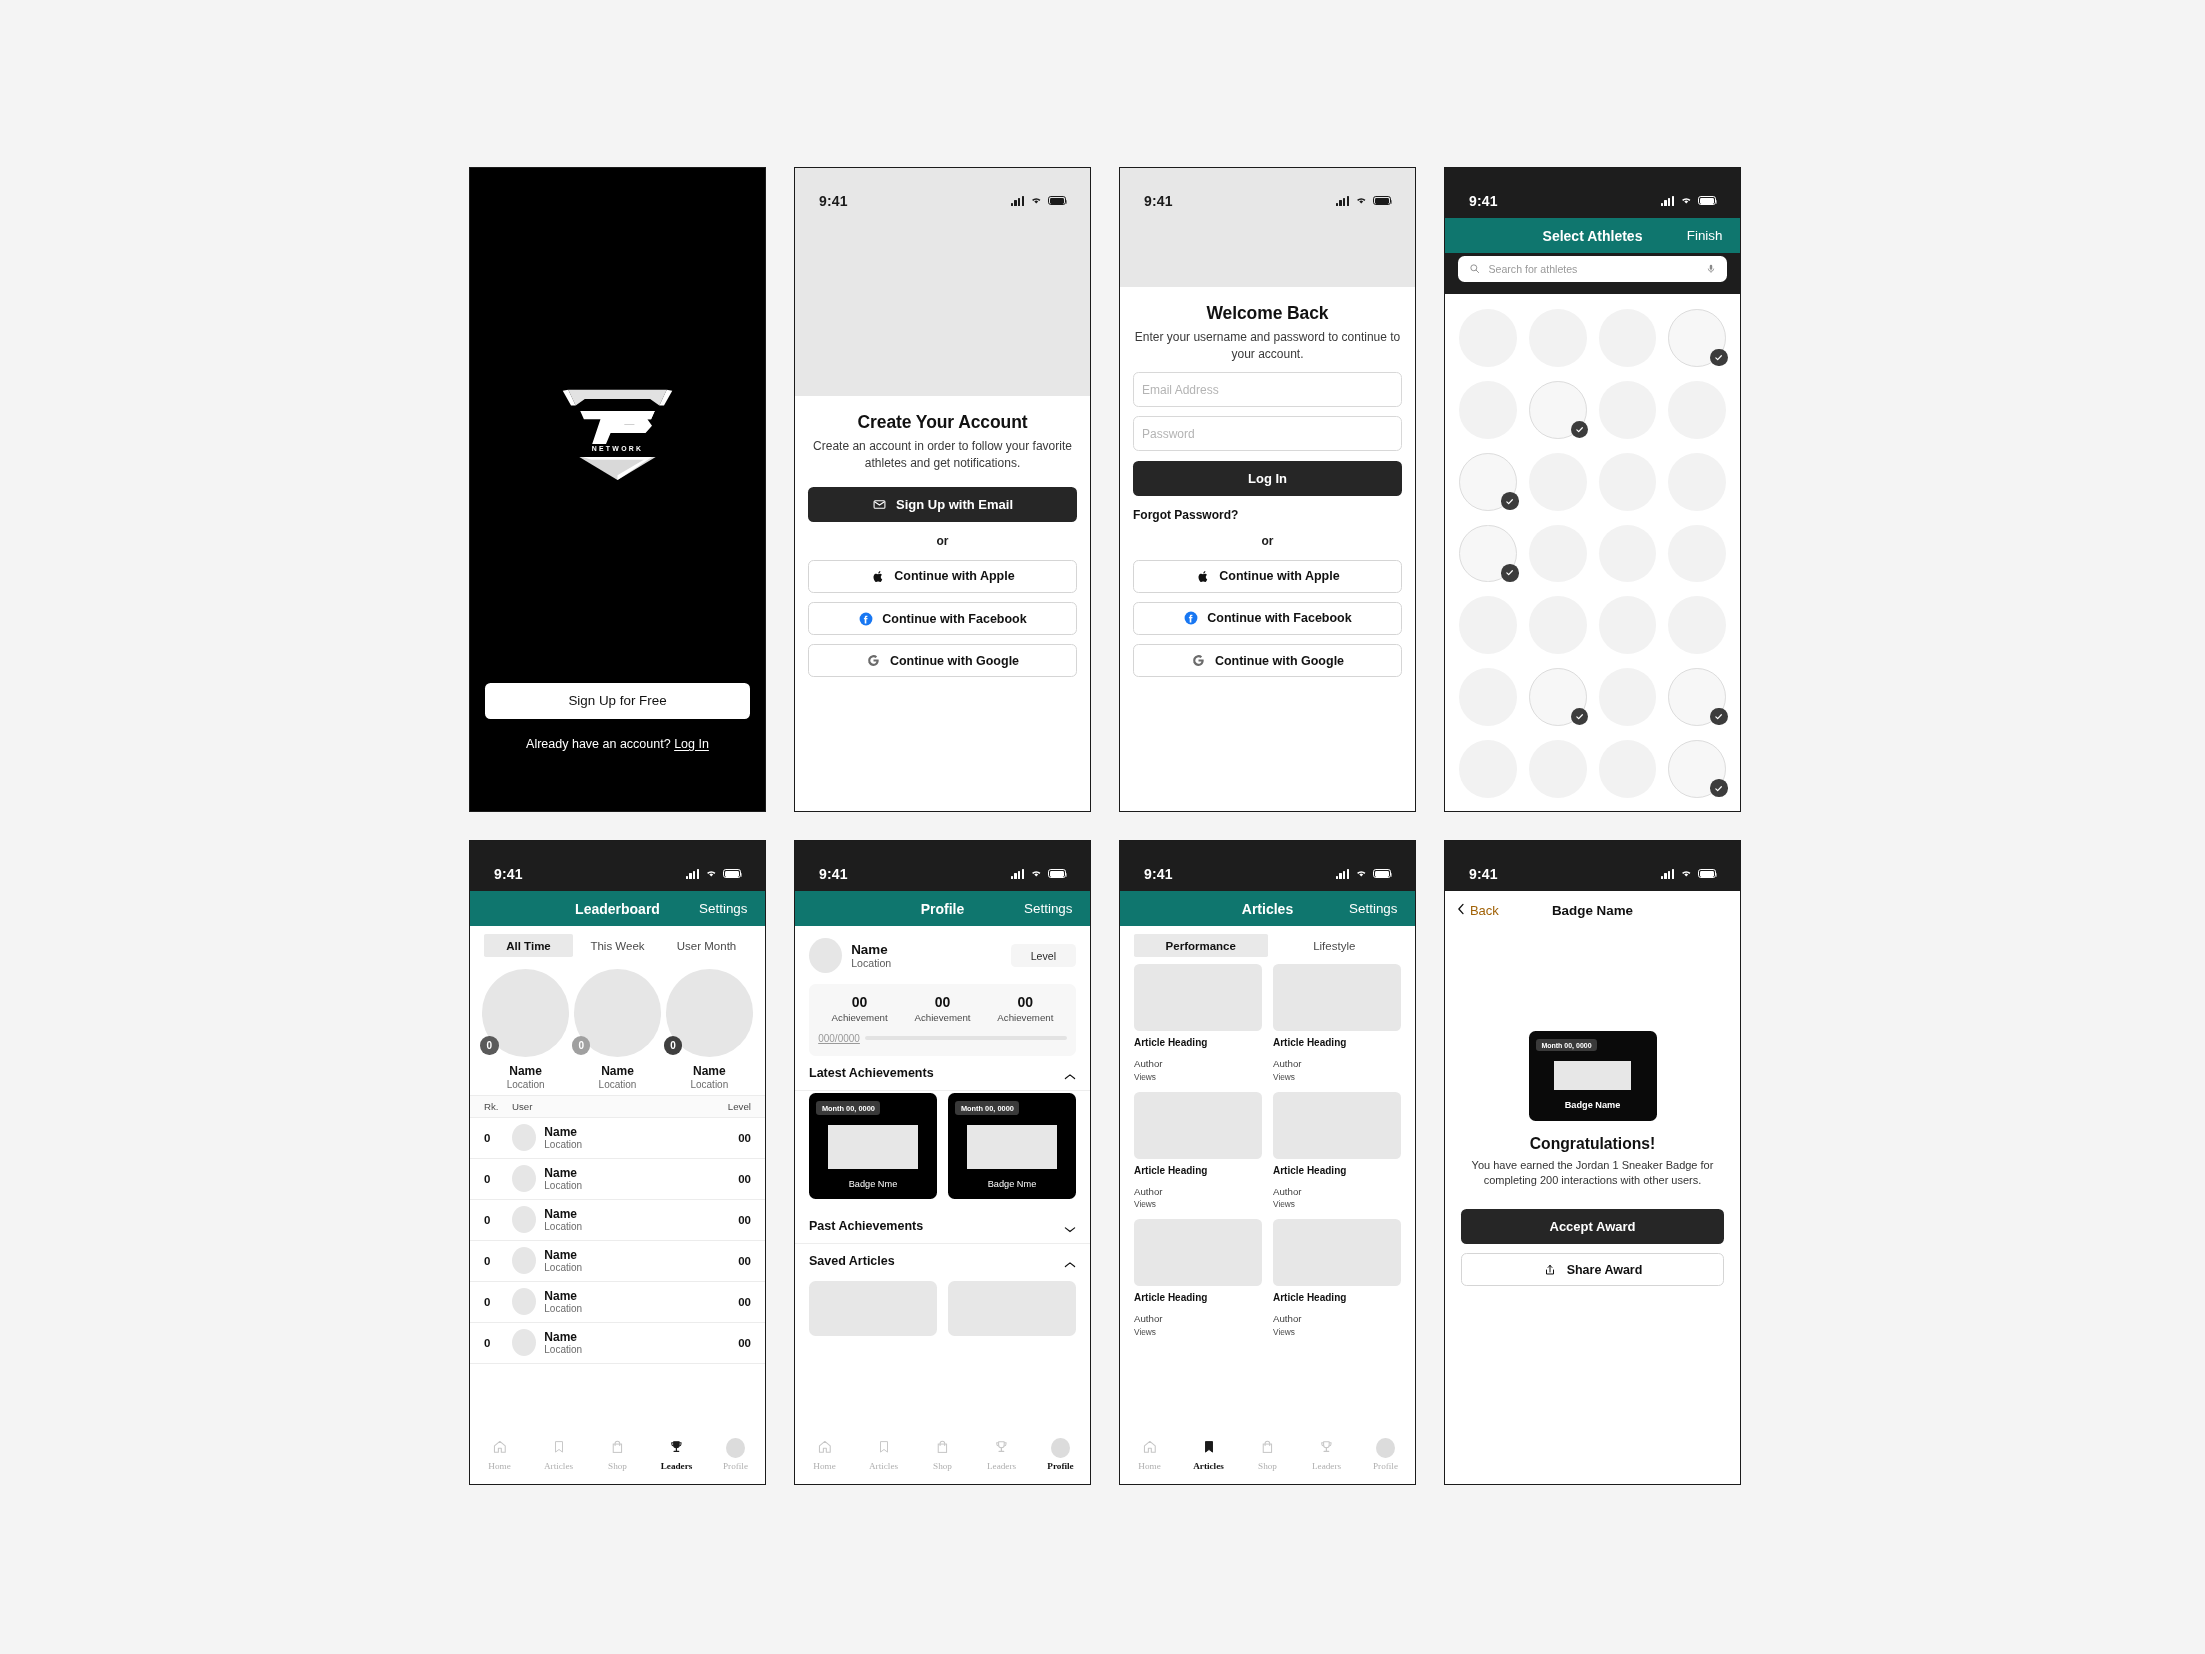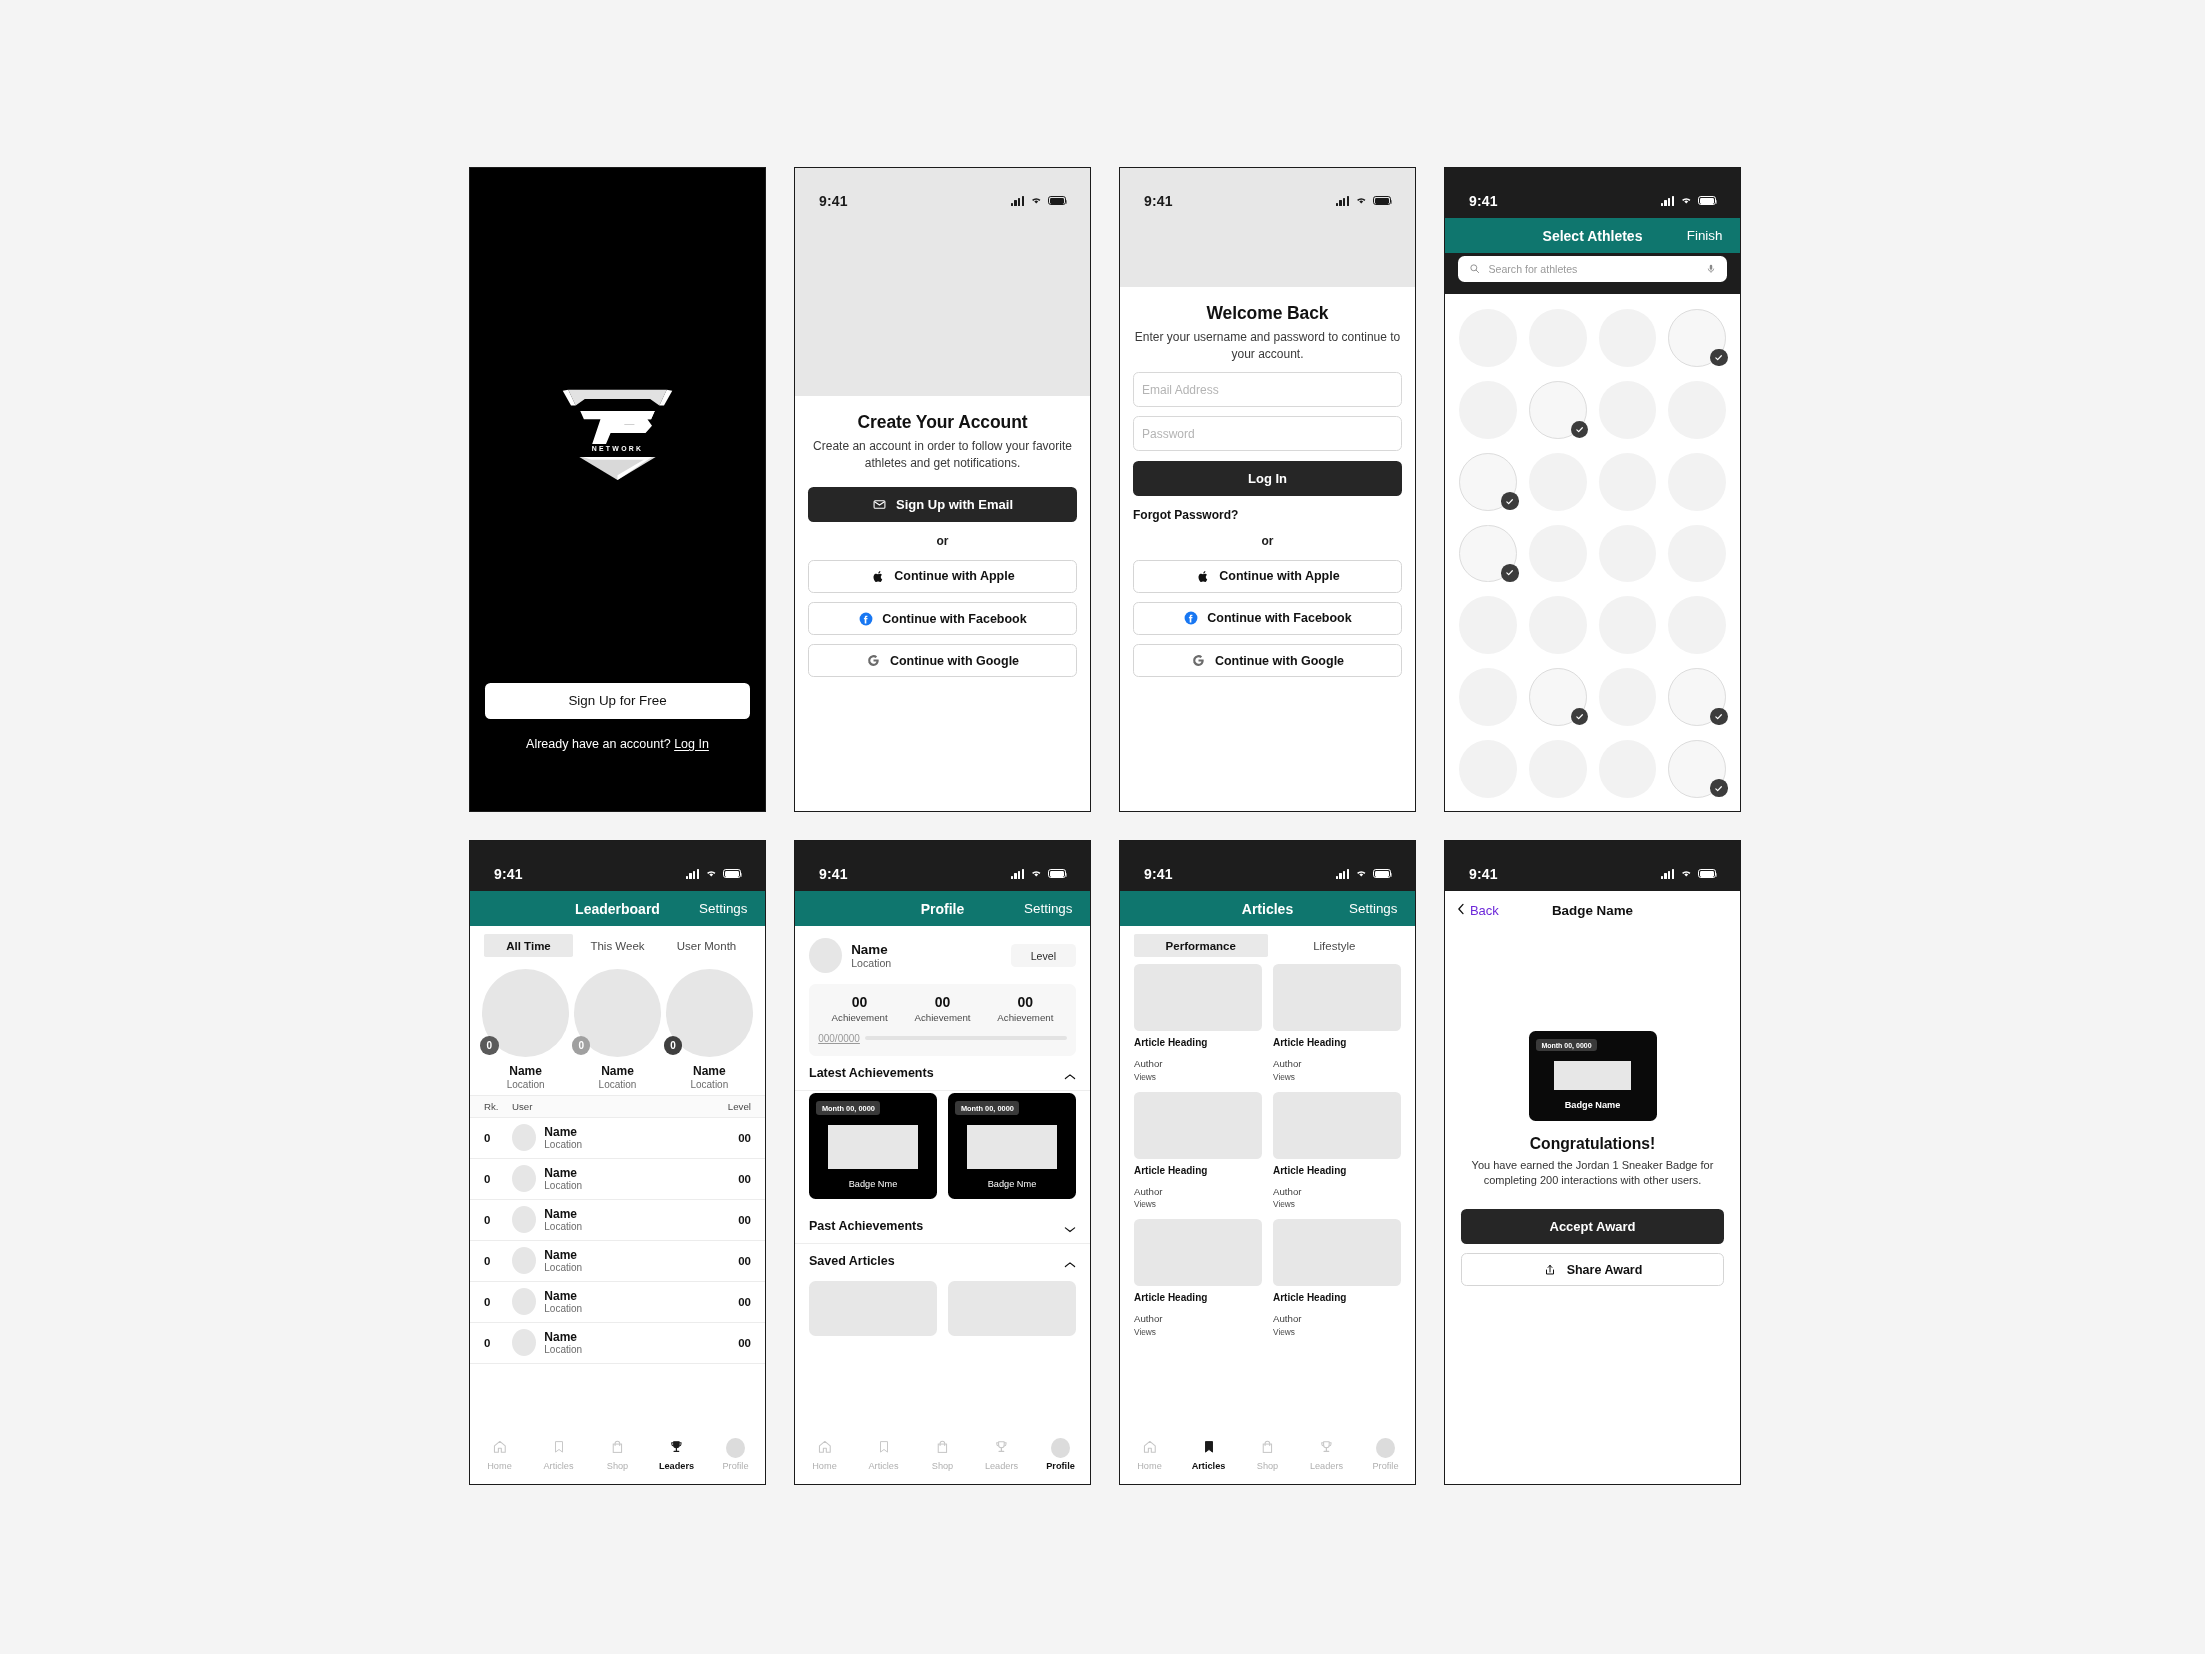--- a/index.html
+++ b/index.html
@@ -142,21 +142,21 @@
   .lrow .rk { width: 28px; font-size: 11.5px; font-weight:700; color:#111; }
   .lrow .av { width: 24px; height: 27px; border-radius:50%; background:#e6e6e6; margin-right: 8.3px; }
   .lrow .txt { flex:1; }
   .lrow .nm { font-size: 12px; font-weight:700; color:#111; }
   .lrow .lc { font-size: 10px; color:#6b6b6b; }
   .lrow .lvl { font-size: 11.5px; font-weight:700; color:#111; }
 
   
   .tabbar {
     position:absolute; left:0; right:0; bottom:0; height: 54px; background:#fff;
-    display:flex; align-items:flex-start; padding-top: 8.3px; border-top: 0;
+    display:flex; align-items:flex-start; padding-top: 8.3px; border-top: 0; font-family: Liberation Serif, serif;
   }
   .tab { flex:1; display:flex; flex-direction:column; align-items:center; gap:3.7px; }
   .tab .tico { height: 19.4px; display:flex; align-items:center; justify-content:center; }
   .tab .tlbl { font-size: 9.2px; color:#b0b0b0; }
   .tab.active .tlbl { color:#111; font-weight:700; }
   .tab .avatar-ico { width: 18.4px; height: 20px; border-radius:50%; background:#dcdcdc; }
 
   
   .p-head { display:flex; align-items:center; padding: 12px 14px 0; gap: 9.2px; }
   .p-head .av { width: 33px; height: 35px; border-radius:50%; background:#e6e6e6; }
@@ -198,21 +198,21 @@
 
   
   .art-grid { display:grid; grid-template-columns: 1fr 1fr; gap: 10px 11px; padding: 6.5px 14px 0; }
   .art .thumb { width:100%; height: 67px; background:#e7e7e7; border-radius: 5.5px; }
   .art .h { font-size: 10px; font-weight:700; color:#111; margin-top: 6px; }
   .art .a { font-size: 9.7px; color:#3f3f3f; margin-top: 10px; }
   .art .v { font-size: 8.3px; color:#4a4a4a; margin-top: 2.8px; }
 
   
   .bd-nav { display:flex; align-items:center; padding: 10px 12px 0; position:relative; height: 29.5px; }
-  .bd-back { display:flex; align-items:center; gap: 5.5px; font-size: 13px; color:#6d28d9; z-index:2; }
+  .bd-back { display:flex; align-items:center; gap: 5.5px; font-size: 13px; color:#a16207; z-index:2; }
   .bd-title { position:absolute; left:0; right:0; text-align:center; font-size: 13.4px; font-weight:700; color:#111; }
   .bd-badge {
     width: 128px; margin: 110px auto 0; background:#0a0a0a; border-radius: 6.5px;
     padding: 8.3px 7.4px 11px; display:flex; flex-direction:column; align-items:center;
   }
   .bd-badge .date { align-self:flex-start; background:#3a3a3a; color:#fff; font-size:7px; border-radius:3.2px; padding:2.8px 5.5px; font-weight:700; }
   .bd-badge .img { width: 77px; height: 29px; background:#e7e7e7; margin-top: 10px; }
   .bd-badge .bn { color:#fff; font-size: 9.2px; margin-top: 9.2px; font-weight:700; }
   .bd-congrats { text-align:center; font-size: 15.7px; font-weight:700; color:#111; margin-top: 14px; }
   .bd-desc { text-align:center; font-size: 11px; line-height:1.4; color:#333; margin: 5.5px 15.7px 0; }

